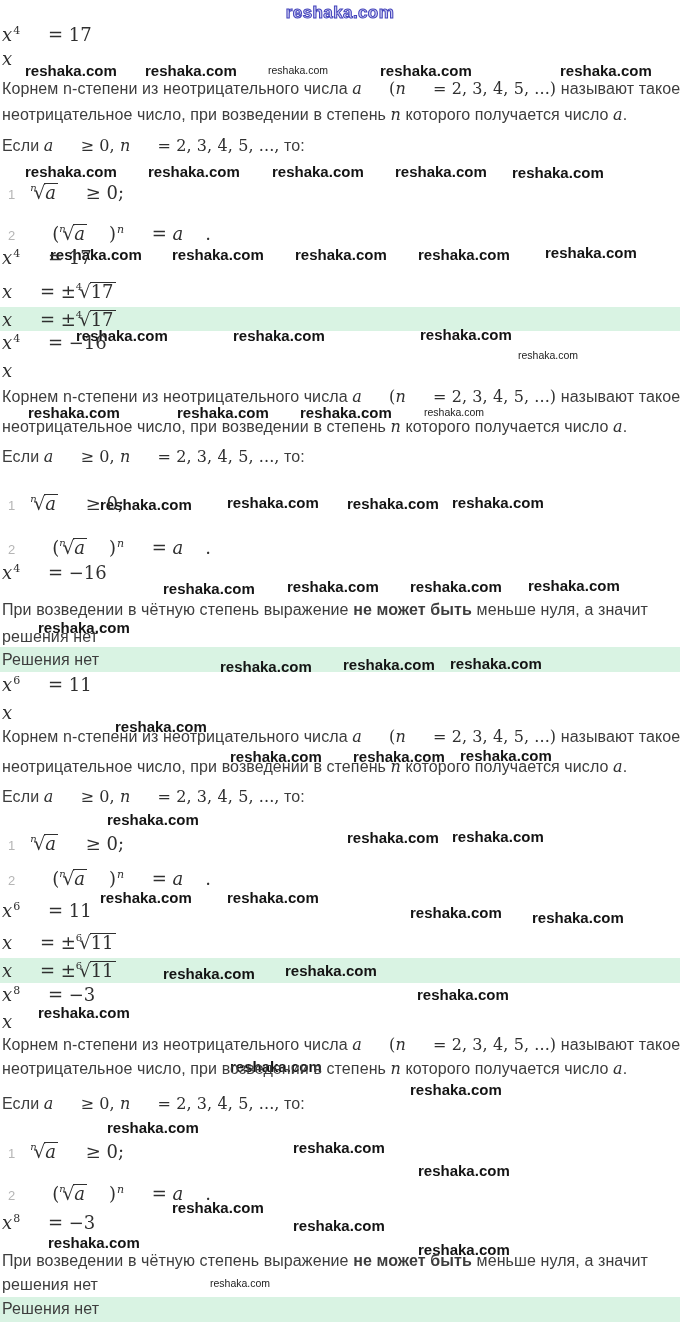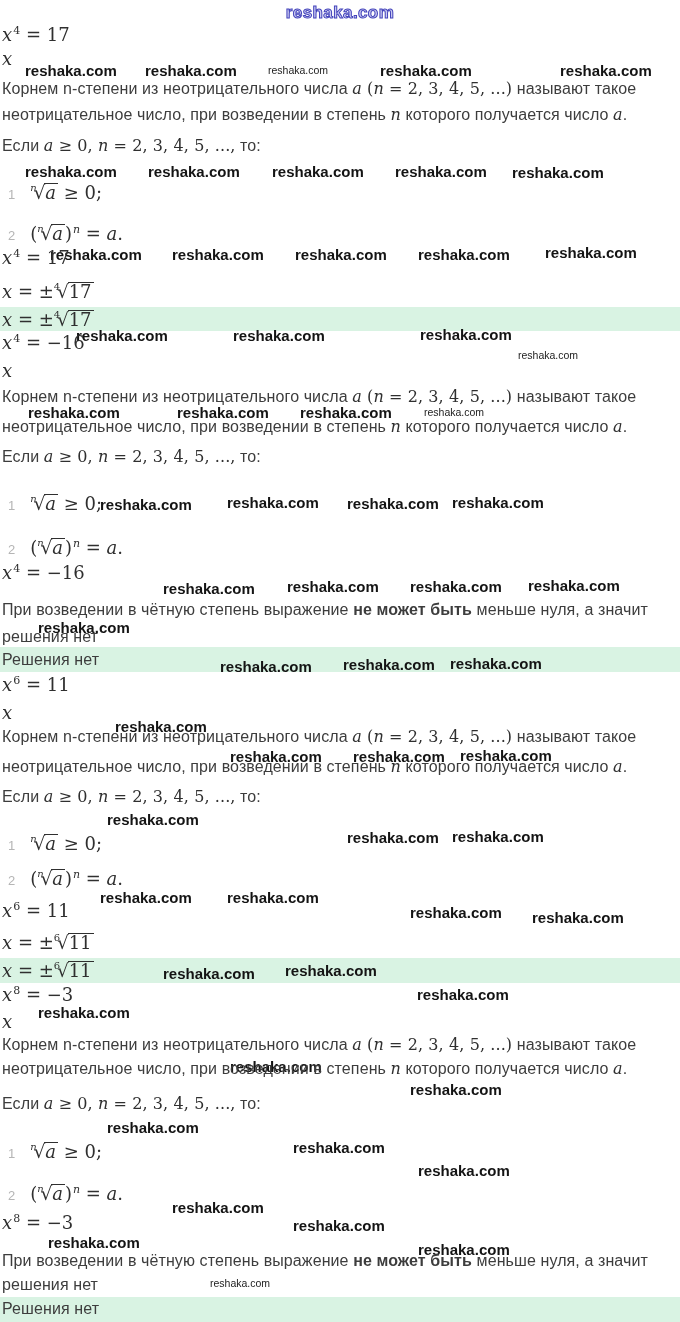--- a/index.html
+++ b/index.html
@@ -17,21 +17,21 @@
   .logo-text{
     font-size:17px;font-weight:700;letter-spacing:.4px;
     color:#c9c9f0;-webkit-text-stroke:1px var(--logo);
   }
   .para{font-size:16px;color:var(--txt);letter-spacing:.1px;}
   .pt{}
   .pb{font-weight:700;}
   .pm{font-family:"DejaVu Serif","Liberation Serif",serif;font-size:16px;color:var(--math);}
   .math{font-family:"DejaVu Serif","Liberation Serif",serif;font-size:18px;color:var(--math);}
   .mi{font-style:italic;}
-  .mn{font-style:normal;}
+  .mn{font-style:normal;margin-left:22px;}
   .msup{font-size:11px;font-style:normal;vertical-align:7px;margin-left:1px;}
   .msupi{font-size:11px;font-style:italic;vertical-align:7px;margin-left:1px;}
   .ridx{font-size:10px;font-style:italic;vertical-align:8px;margin-right:-3px;}
   .ridx.up{font-style:normal;}
   .rsign{font-style:normal;margin-right:-1px;}
   .rbar{font-style:italic;border-top:1.2px solid var(--math);padding:0 2px 0 1px;display:inline-block;line-height:1.05;}
   .rbar.up{font-style:normal;}
   .inum{font-family:"Liberation Sans",sans-serif;font-style:normal;font-size:13px;color:var(--num);margin-right:15px;}
   .wm{
     position:absolute;z-index:1;white-space:nowrap;pointer-events:none;

